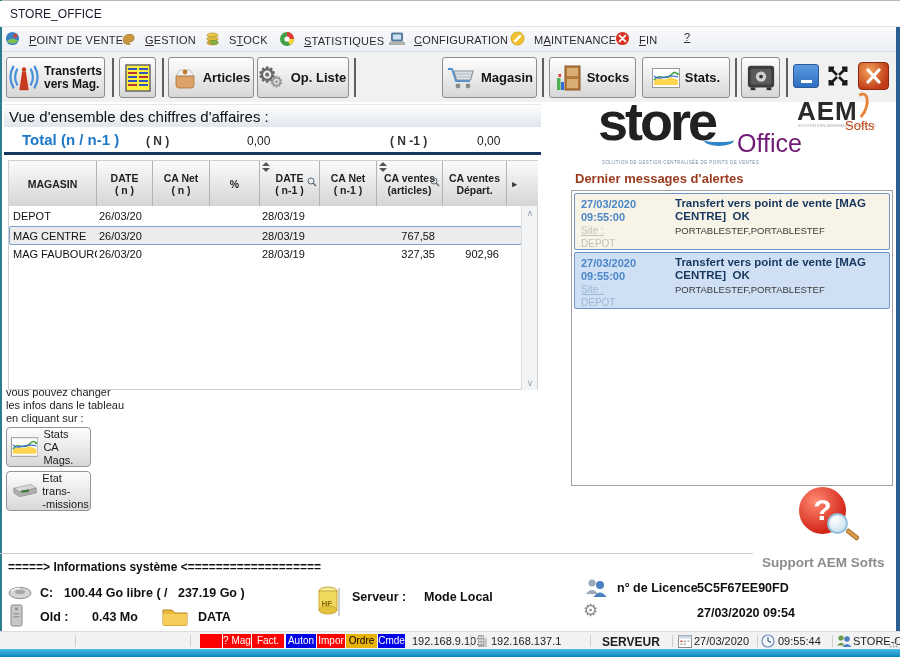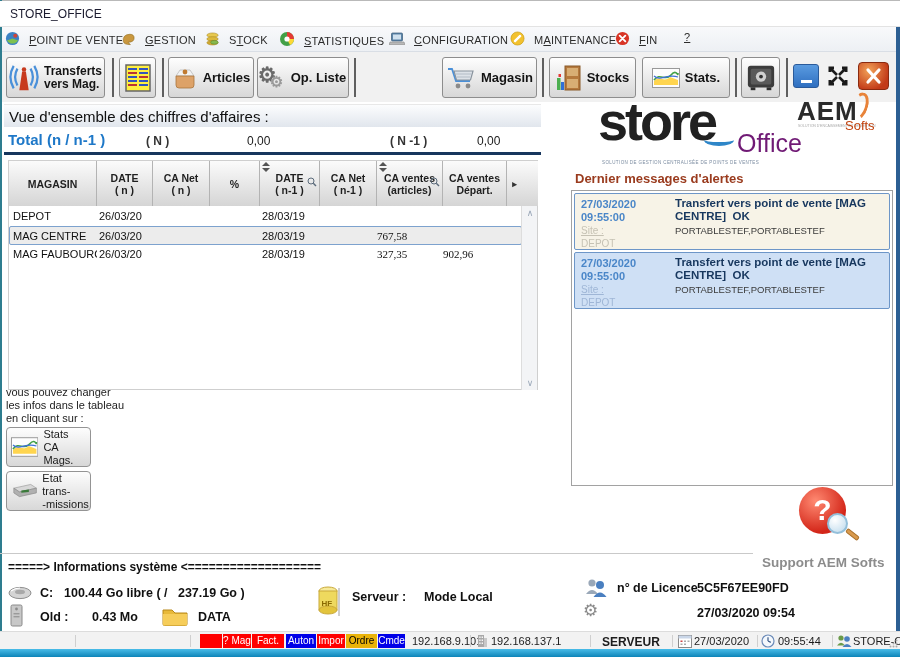--- a/index.html
+++ b/index.html
@@ -13,32 +13,32 @@
   .menubar{position:absolute;left:2px;top:27px;width:894px;height:25px;background:linear-gradient(#f8f9fb,#edf0f4);border-bottom:1px solid #d9dee5;}
   .menu-item{position:absolute;top:4px;display:flex;align-items:flex-end;gap:9px;font-size:11px;color:#2b2b2b;letter-spacing:.2px;cursor:default;}
   .key{text-decoration:underline;}
   .toolbar{position:absolute;left:2px;top:52px;width:894px;height:50px;background:#f1f1f1;}
   .tb-btn{position:absolute;top:5px;height:41px;display:flex;align-items:center;justify-content:center;gap:5px;background:linear-gradient(#fefefe,#d7d7d7);border:1px solid #8d8d8d;border-radius:3px;font-weight:bold;font-size:13px;color:#141414;}
   .tb-sep{position:absolute;top:6px;height:39px;width:2px;background:#5f5f5f;}
   .two-line{display:flex;flex-direction:column;line-height:13px;font-size:12px;text-align:left;}
   
   .head-bar{position:absolute;left:4px;top:104px;width:537px;height:23px;background:linear-gradient(#fcfdfe,#e1e6ed);border-top:1px solid #e8e8e8;}
   .head-title{position:absolute;left:5px;top:3px;font-size:15px;font-weight:normal;color:#0f0f0f;}
-  .total-lbl{position:absolute;left:8px;top:131px;font-size:15px;font-weight:bold;color:#1e78c8;}
+  .total-lbl{position:absolute;left:22px;top:131px;font-size:15px;font-weight:bold;color:#1e78c8;}
   .tot-small{position:absolute;top:134px;font-size:12px;font-weight:bold;color:#333;}
   .tot-val{position:absolute;top:134px;font-size:12px;color:#1a1a1a;}
   .navy-line{position:absolute;left:4px;top:152px;width:537px;height:3px;background:#17365d;}
   
   .tbl{position:absolute;left:8px;top:160px;width:530px;height:230px;border:1px solid #cfcfcf;background:#fff;}
   .th{position:absolute;top:0;height:45px;border-right:1px solid #b3b3b3;display:flex;flex-direction:column;align-items:center;justify-content:center;font-size:10.5px;font-weight:bold;color:#1f1f1f;line-height:12px;background:linear-gradient(#fbfbfb,#d5d5d5);}
   .tbl-head{position:absolute;left:0;top:0;width:529px;height:45px;background:linear-gradient(#fbfbfb,#d5d5d5);}
   .row{position:absolute;left:0;width:513px;height:19px;}
   .row.sel{background:#ececec;border:1px solid #7da2ce;border-radius:2px;}
   .td{position:absolute;top:0;height:19px;line-height:19px;font-size:11px;color:#101010;white-space:nowrap;overflow:hidden;}
-  .td.r{font-family:Liberation Serif, serif;}
+  .td.r{text-align:right;}
   .vscroll{position:absolute;right:0;top:45px;width:16px;height:184px;background:#f3f4f6;border-left:1px solid #ddd;}
   .chev{position:absolute;left:0;width:16px;text-align:center;font-size:9px;color:#9aa7b8;}
   .sortglyph{position:absolute;left:2px;top:1px;}
   .magglyph{position:absolute;right:2px;top:16px;}
   
   .hint{position:absolute;left:6px;top:386px;font-size:11px;color:#222;line-height:13px;}
   .side-btn{position:absolute;left:6px;width:85px;height:40px;display:flex;align-items:center;gap:5px;background:linear-gradient(#fdfdfd,#d8d8d8);border:1px solid #949494;border-radius:4px;font-size:11px;color:#1a1a1a;padding-left:4px;}
   
   .store-word{position:absolute;left:598px;top:94px;font-size:54px;font-weight:800;letter-spacing:-3px;color:#212121;line-height:54px;}
   .office-word{position:absolute;left:737px;top:129px;font-size:25px;color:#701a75;letter-spacing:0;}

